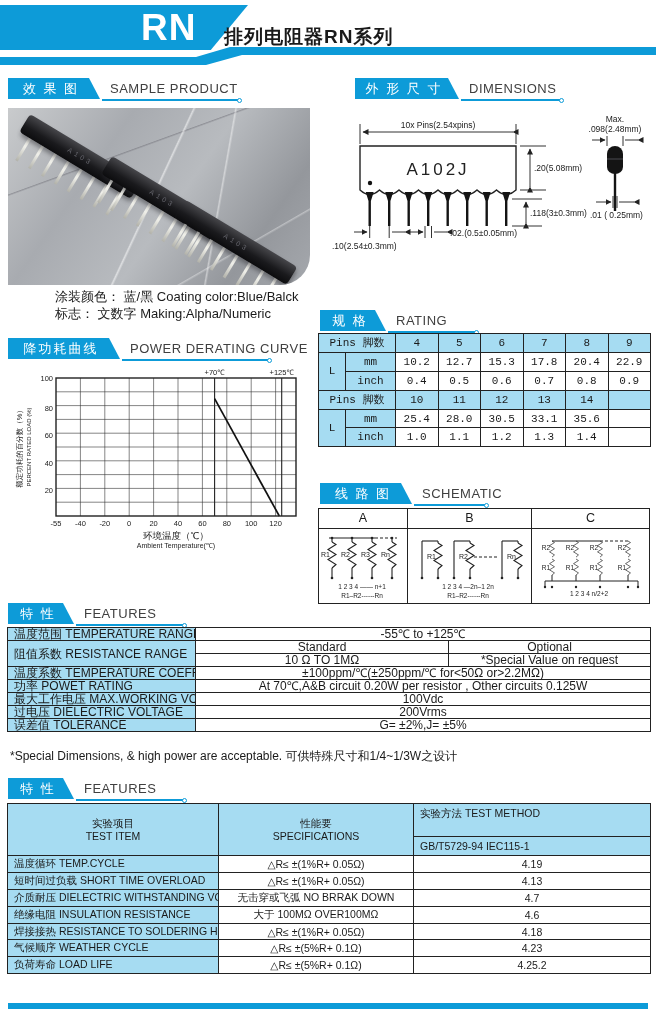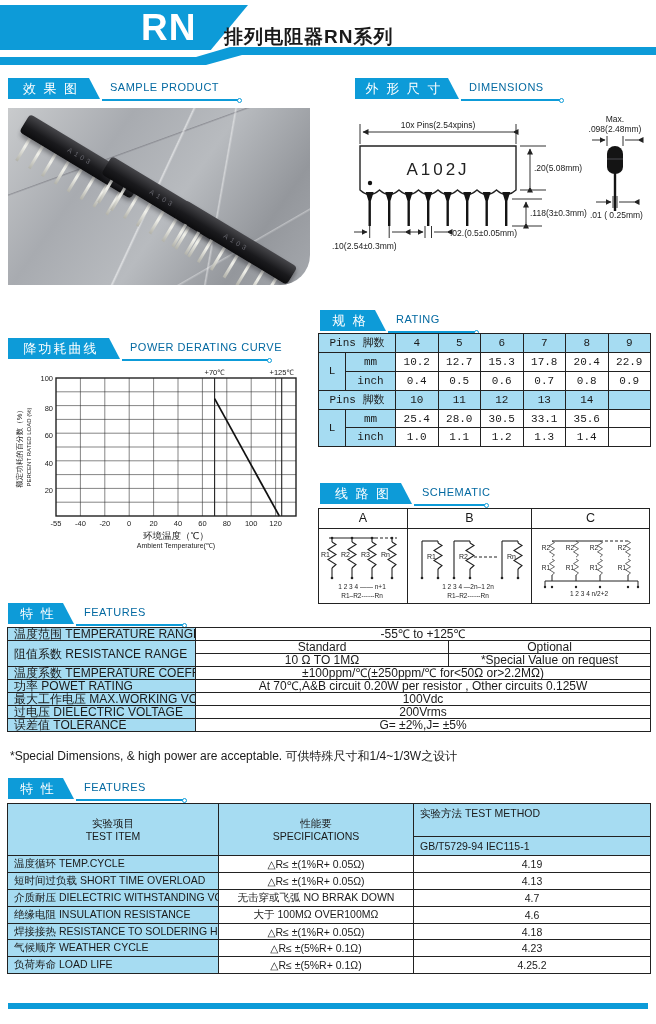--- a/index.html
+++ b/index.html
@@ -14,21 +14,21 @@
         clip-path:polygon(0 0,100% 0,85% 100%,0 100%);}
   .rn{position:absolute;left:141px;top:2px;font-size:37px;font-weight:bold;color:#fff;letter-spacing:1px;}
   .title-cn{position:absolute;left:224px;top:24px;font-size:19px;font-weight:600;letter-spacing:1px;}
   .swoosh{position:absolute;left:0;top:45px;}
 
   
   .badge{position:absolute;height:21px;}
   .badge-cn{position:absolute;left:0;top:0;height:21px;width:var(--cnw);background:var(--blue);
             color:#fff;font-size:13px;font-weight:normal;letter-spacing:2px;text-align:center;line-height:21px;
             clip-path:polygon(0 0,calc(100% - 11px) 0,100% 100%,0 100%);padding-right:6px;}
-  .badge-en{position:absolute;left:calc(var(--cnw) + 10px);top:3px;font-size:11px;color:#0369a1;letter-spacing:.5px;white-space:nowrap;text-align:center;}
+  .badge-en{position:absolute;left:calc(var(--cnw) + 10px);top:3px;font-size:13px;color:#404040;letter-spacing:.5px;white-space:nowrap;text-align:center;}
   .badge-line{position:absolute;left:calc(var(--cnw) + 2px);right:0;bottom:-2px;border-bottom:2px solid var(--blue);}
   .badge-dot{position:absolute;right:-4px;bottom:-4px;width:5px;height:5px;border:1.5px solid var(--blue);
              border-radius:50%;background:#fff;}
 
   
   .photo{position:absolute;left:8px;top:108px;width:302px;height:177px;border-radius:0 0 30px 0;overflow:hidden;
          background:linear-gradient(125deg,#c9cbcd 0%,#a8abb0 30%,#b8bbbf 55%,#94979c 80%,#a5a8ad 100%);}
   .photo::before{content:"";position:absolute;inset:0;
      background:linear-gradient(115deg,transparent 48%,rgba(255,255,255,.55) 48.4%,transparent 49%),
                 linear-gradient(100deg,transparent 68%,rgba(255,255,255,.45) 68.4%,transparent 69%),
@@ -138,20 +138,24 @@
           <i class="pin"></i>
           <i class="pin"></i>
           <i class="pin"></i>
           <i class="pin"></i>
           <i class="pin"></i>
           <i class="pin"></i>
           <i class="pin"></i>
           <i class="pin"></i>
         </div>
     </div>
+  </div>
+  <div class="caption">
+    <div>涂装颜色： 蓝/黑 Coating color:Blue/Balck</div>
+    <div>标志： 文数字 Making:Alpha/Numeric</div>
   </div>
 
   <svg class="dimsfig" width="324" height="195" viewBox="0 0 324 195">
     <defs>
       <marker id="ah" markerWidth="7" markerHeight="7" refX="5.5" refY="3" orient="auto">
         <path d="M0,0 L6,3 L0,6 z" fill="#222"></path>
       </marker>
     </defs>
     <g stroke="#333" stroke-width="1" fill="none">
       <line x1="30" y1="12" x2="30" y2="32"></line>

